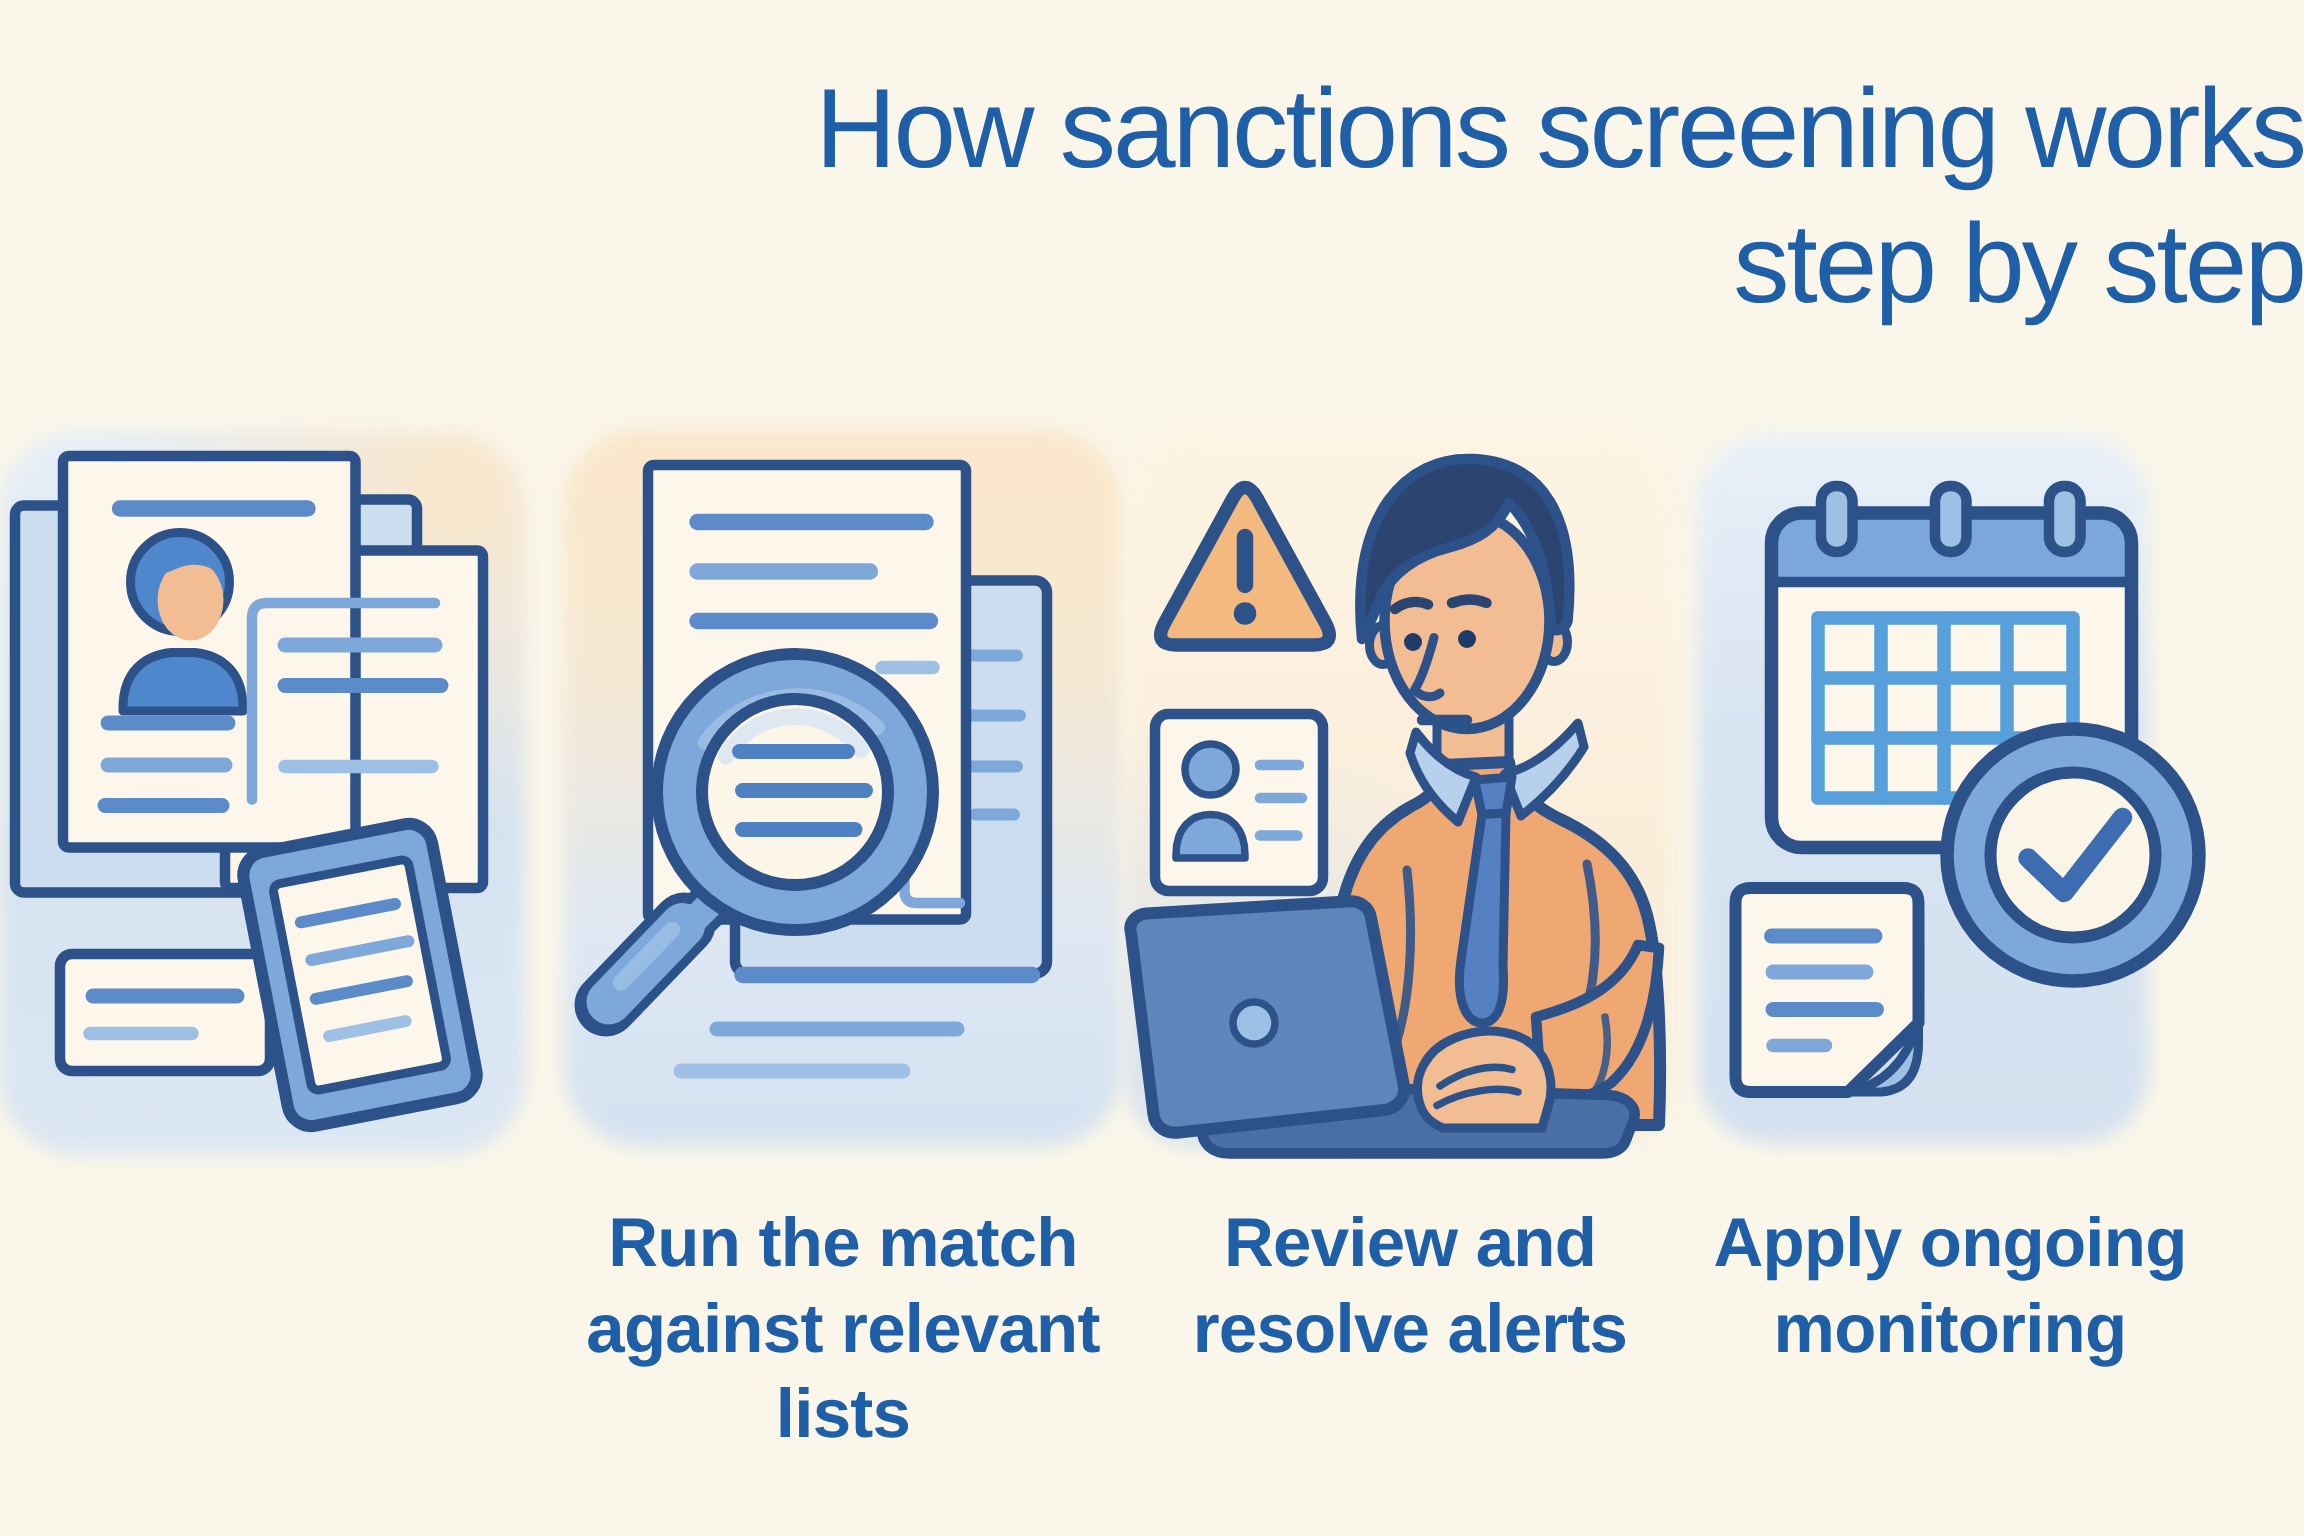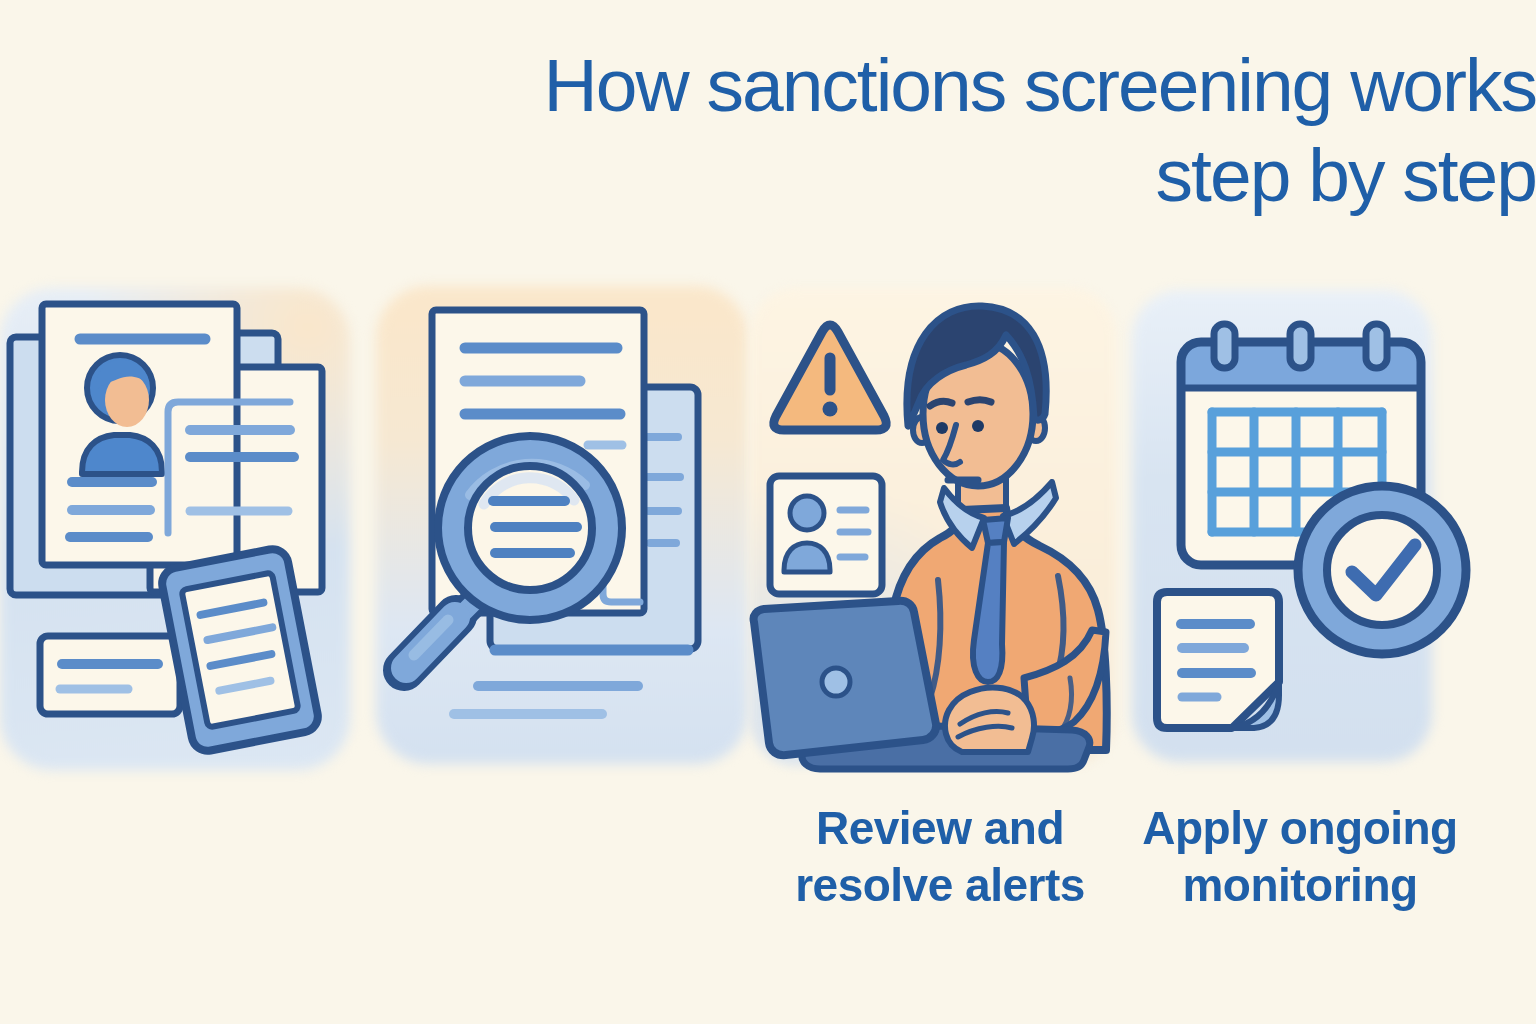--- a/index.html
+++ b/index.html
@@ -230,18 +230,21 @@
         <path d="M43,312 L145,312 Q155,312 155,322 L155,402 L108,448 L43,448 Q33,448 33,438 L33,322 Q33,312 43,312 Z" class="fp so" stroke-width="8"></path>
         <path d="M155,402 C146,430 130,444 108,448 L130,448 Q155,446 155,415 Z" class="so" stroke-width="6" style="fill:var(--blue-light)"></path>
         <line x1="57" y1="344" x2="126" y2="344" class="rc lmid" stroke-width="10"></line>
         <line x1="58" y1="368" x2="120" y2="368" class="rc lsoft" stroke-width="10"></line>
         <line x1="58" y1="393" x2="127" y2="393" class="rc lmid" stroke-width="10"></line>
         <line x1="58" y1="417" x2="93" y2="417" class="rc lsoft" stroke-width="9"></line>
       </g>
     </svg>
   </div>
 
+  <div class="caption" style="left:370px;width:384px;">Run the match
+against relevant
+lists</div>
   <div class="caption" style="left:748px;width:384px;">Review and
 resolve alerts</div>
   <div class="caption" style="left:1108px;width:384px;">Apply ongoing
 monitoring</div>
 
 </div>
 
 </body></html>

